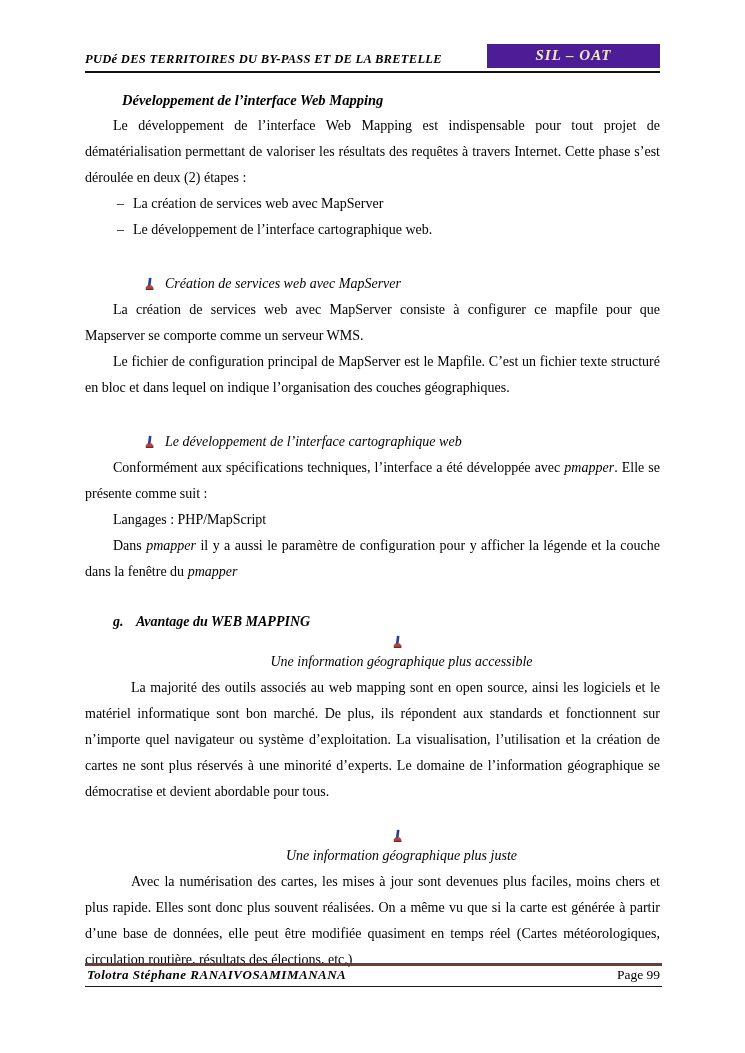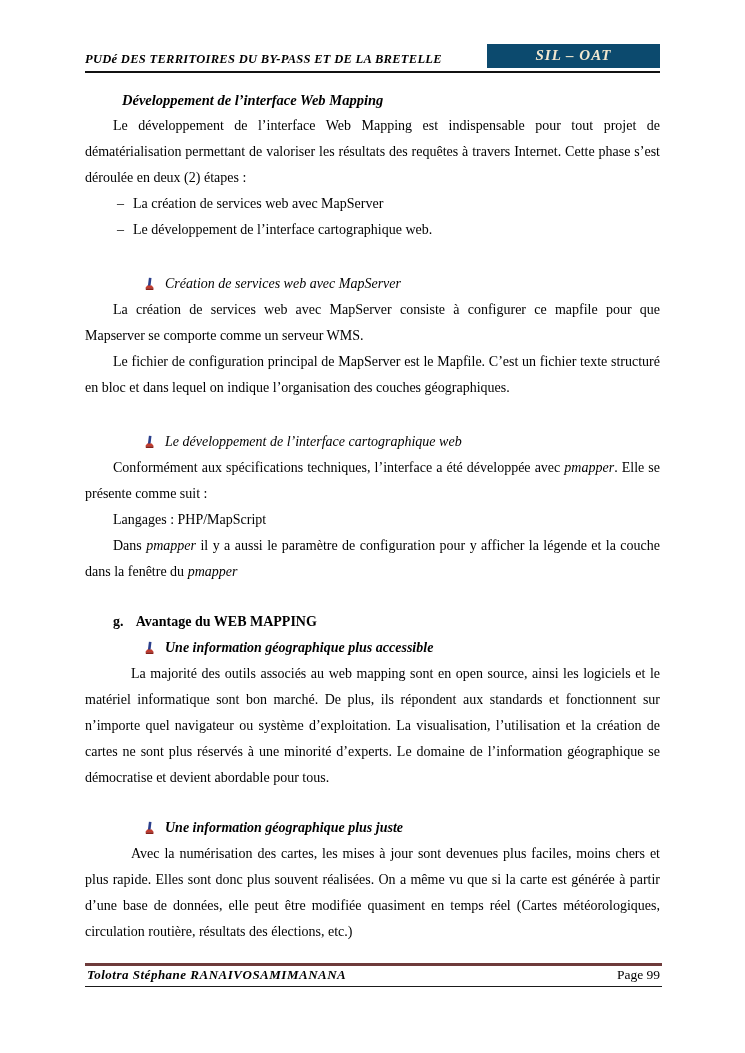--- a/index.html
+++ b/index.html
@@ -9,43 +9,43 @@
     font-family:"Liberation Serif", serif; font-size:14px; color:#000;
     padding:44px 85px 0 85px; overflow:hidden;
   }
   
   .header-row { display:flex; justify-content:space-between; align-items:center; }
   .header-title {
     font-weight:bold; font-style:italic; font-size:12.5px;
     letter-spacing:0.3px; white-space:nowrap; padding-top:6px;
   }
   .header-badge {
-    background:#0c4a6e; color:#f2e8d0; font-style:italic; font-weight:bold;
+    background:#4c1d95; color:#f2e8d0; font-style:italic; font-weight:bold;
     font-size:15px; width:173px; text-align:center; padding:3px 0 4px;
     letter-spacing:1px;
   }
   .header-rule { border-bottom:2px solid #111; margin-top:3px; }
   
   .doc { margin-top:14px; }
   .h-main {
     font-weight:bold; font-style:italic; font-size:14.5px;
     margin-left:37px; line-height:26px; margin-top:4px;
   }
   p.body-text { text-align:justify; line-height:26px; text-indent:28px; }
   p.body-text.big-indent { text-indent:46px; }
   .dash-item { display:flex; line-height:26px; padding-left:32px; }
   .dash-marker { width:16px; flex:0 0 16px; }
   .icon-line {
     display:flex; align-items:center; line-height:26px; padding-left:58px;
   }
   .icon-line .bullet-ic { flex:0 0 13px; margin-right:9px; display:inline-flex; }
-  .icon-line.emph { font-weight:bold; font-style:italic; }
+  .icon-line.emph { font-weight:normal; font-style:italic;flex-direction:column; }
   .mt-blank  { margin-top:24px; }
   .mt-blank2 { margin-top:28px;font-style:italic; }
-  .h-sub { font-weight:bold; line-height:26px; padding-left:28px; margin-top:24px; }
+  .h-sub { font-weight:bold; font-style:italic; line-height:26px; padding-left:28px; margin-top:24px; }
   .h-sub .g-label { display:inline-block; width:20px; }
   b.inline-strong { font-weight:normal; font-style:italic; }
   
   .footer { position:absolute; left:85px; right:83px; top:963px; }
   .footer-rule-top { border-top:3px solid #6e3b3b; }
   .footer-row { display:flex; justify-content:space-between; align-items:baseline; padding:1px 2px 3px 2px; }
   .footer-author { font-weight:bold; font-style:italic; font-size:13px; letter-spacing:0.5px; }
   .footer-page { font-size:13.5px; }
   .footer-rule-bottom { border-top:1.5px solid #1a1a1a; }
 </style>

